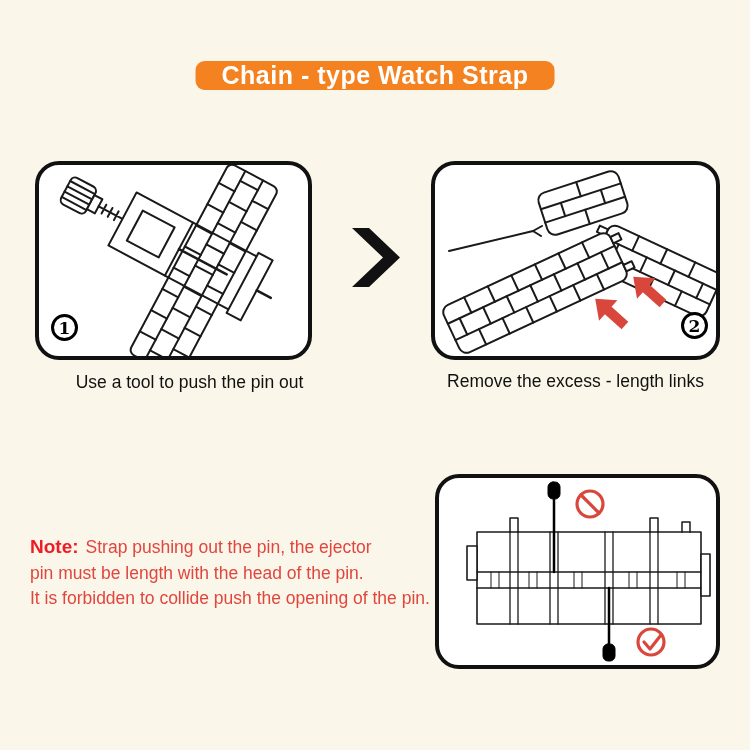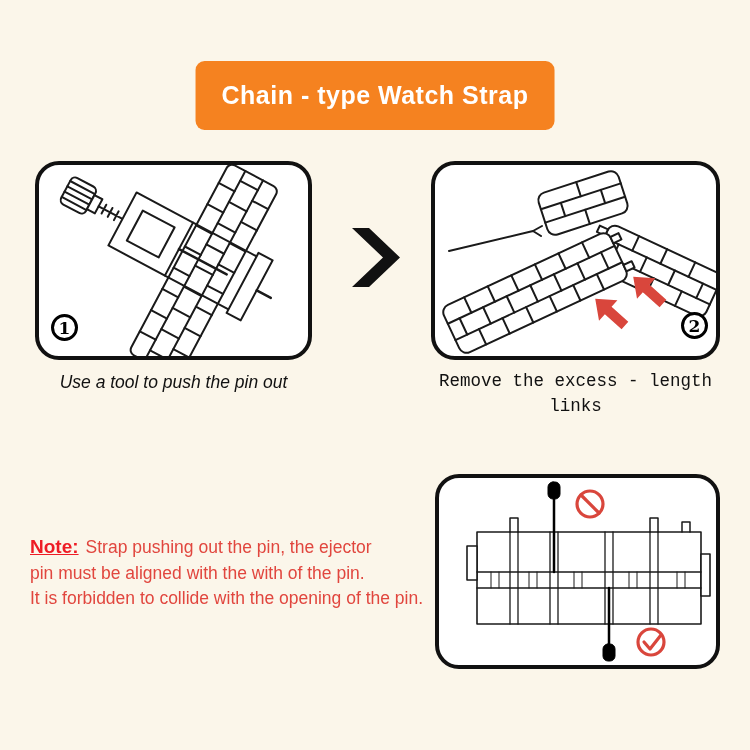--- a/index.html
+++ b/index.html
@@ -6,21 +6,21 @@
   html,body { width:750px; height:750px; background:#fff; }
   .canvas{
     position:relative; width:750px; height:750px; overflow:hidden;
     background:var(--background,#FBF6EA);
     font-family:"Liberation Sans", sans-serif;
   }
   .banner{
     position:absolute; top:61px; left:50%; transform:translateX(-50%);
     background:var(--banner,#F58220); color:var(--banner-text,#fff);
     font-size:25px; font-weight:bold; letter-spacing:.5px;
-    padding:20px 26px; border-radius:9px; white-space:nowrap;
+    padding:0 26px; border-radius:9px; white-space:nowrap;
   }
   .panel{
     position:absolute; background:#fff; overflow:hidden;
     border:4px solid var(--panel-border,#111);
     border-radius:24px;
   }
   .panel-step1{ left:35px; top:161px; width:277px; height:199px; }
   .panel-step2{ left:431px; top:161px; width:289px; height:199px; }
   .panel-detail{ left:435px; top:474px; width:285px; height:195px; }
   .panel svg.illustration{ display:block; width:100%; height:100%; }
@@ -31,30 +31,30 @@
     display:flex; align-items:center; justify-content:center;
     font-weight:bold; font-size:17px; color:#000;
     font-family:"DejaVu Serif", serif;
   }
   .badge-1{ left:12px; bottom:15px; }
   .badge-2{ right:8px; bottom:17px; }
   .caption{
     position:absolute; color:var(--body-text,#111);
     font-size:17.5px; line-height:25px; text-align:center;
   }
-  .caption-1{ left:35px; top:370px; width:277px;font-style:italic; }
-  .caption-2{ left:431px; top:369px; width:289px;font-family:Liberation Mono, monospace; }
+  .caption-1{ left:51px; top:370px; width:277px; }
+  .caption-2{ left:431px; top:369px; width:289px; }
   .note{
     position:absolute; left:30px; top:534px; width:410px;
     font-size:17.5px; line-height:25.5px;
     color:var(--note-text,#E1463E);
   }
   .note-label{
     color:var(--note-label,#EE1C25);
-    font-weight:bold; font-size:19px; margin-right:7px;text-decoration:underline;
+    font-weight:bold; font-size:19px; margin-right:7px;
   }
 </style>
 </head>
 <body>
 
 <div class="canvas">
 
   <div class="banner">
     <span>Chain - type Watch Strap</span>
   </div>
@@ -134,22 +134,22 @@
 
   <div class="caption caption-1">
     <span>Use a tool to push the pin out</span>
   </div>
   <div class="caption caption-2">
     <div>Remove the excess - length links</div>
   </div>
 
   <p class="note">
     <span class="note-label">Note:</span><span>Strap pushing out the pin, the ejector</span><br>
-    <span>pin must be aligned with the with of the pin.</span><br>
-    <span>It is forbidden to collide with the opening of the pin.</span>
+    <span>pin must be length with the head of the pin.</span><br>
+    <span>It is forbidden to collide push the opening of the pin.</span>
   </p>
 
   <div class="panel panel-detail">
     <svg class="illustration" viewBox="0 0 277 187">
       <g stroke="#1a1a1a" fill="none" stroke-linejoin="round" stroke-linecap="round">
         <g stroke-width="1.6">
           <rect x="38" y="54" width="224" height="92" fill="#fff"></rect>
           <rect x="28" y="68" width="10" height="34" fill="#fff"></rect>
           <rect x="262" y="76" width="9" height="42" fill="#fff"></rect>
           <path d="M38,94 H262 M38,110 H262"></path>

